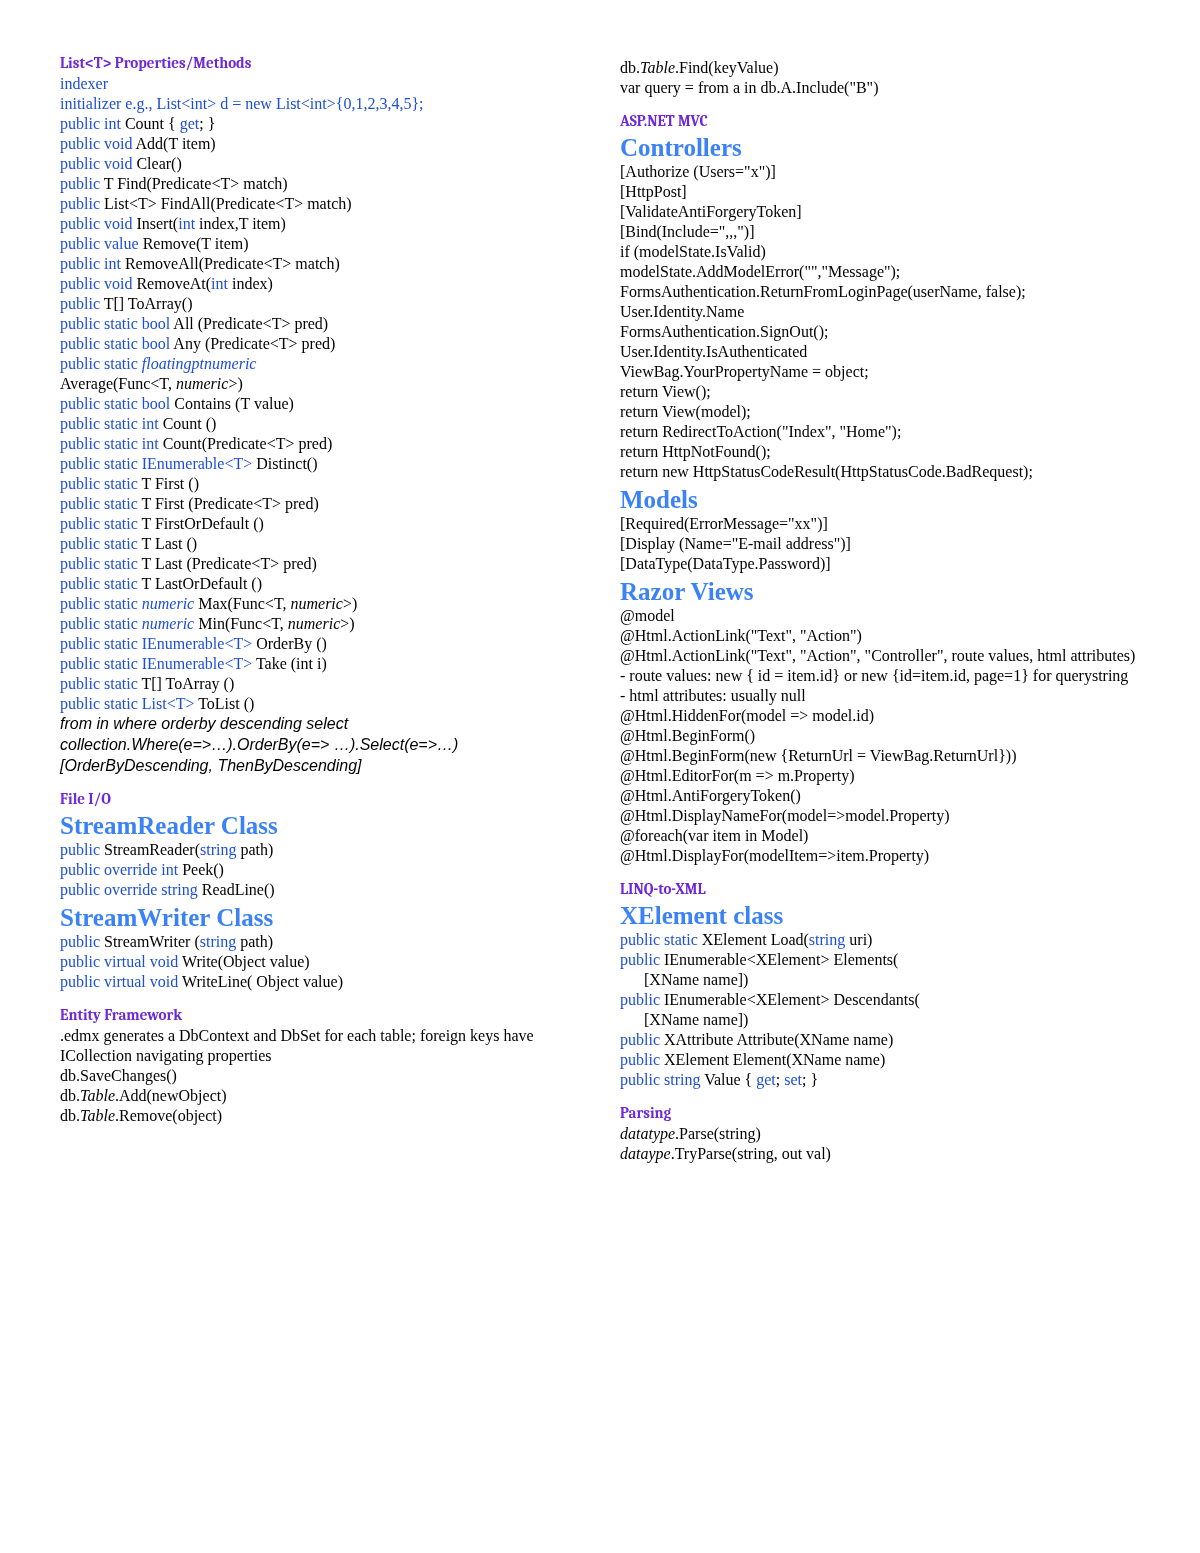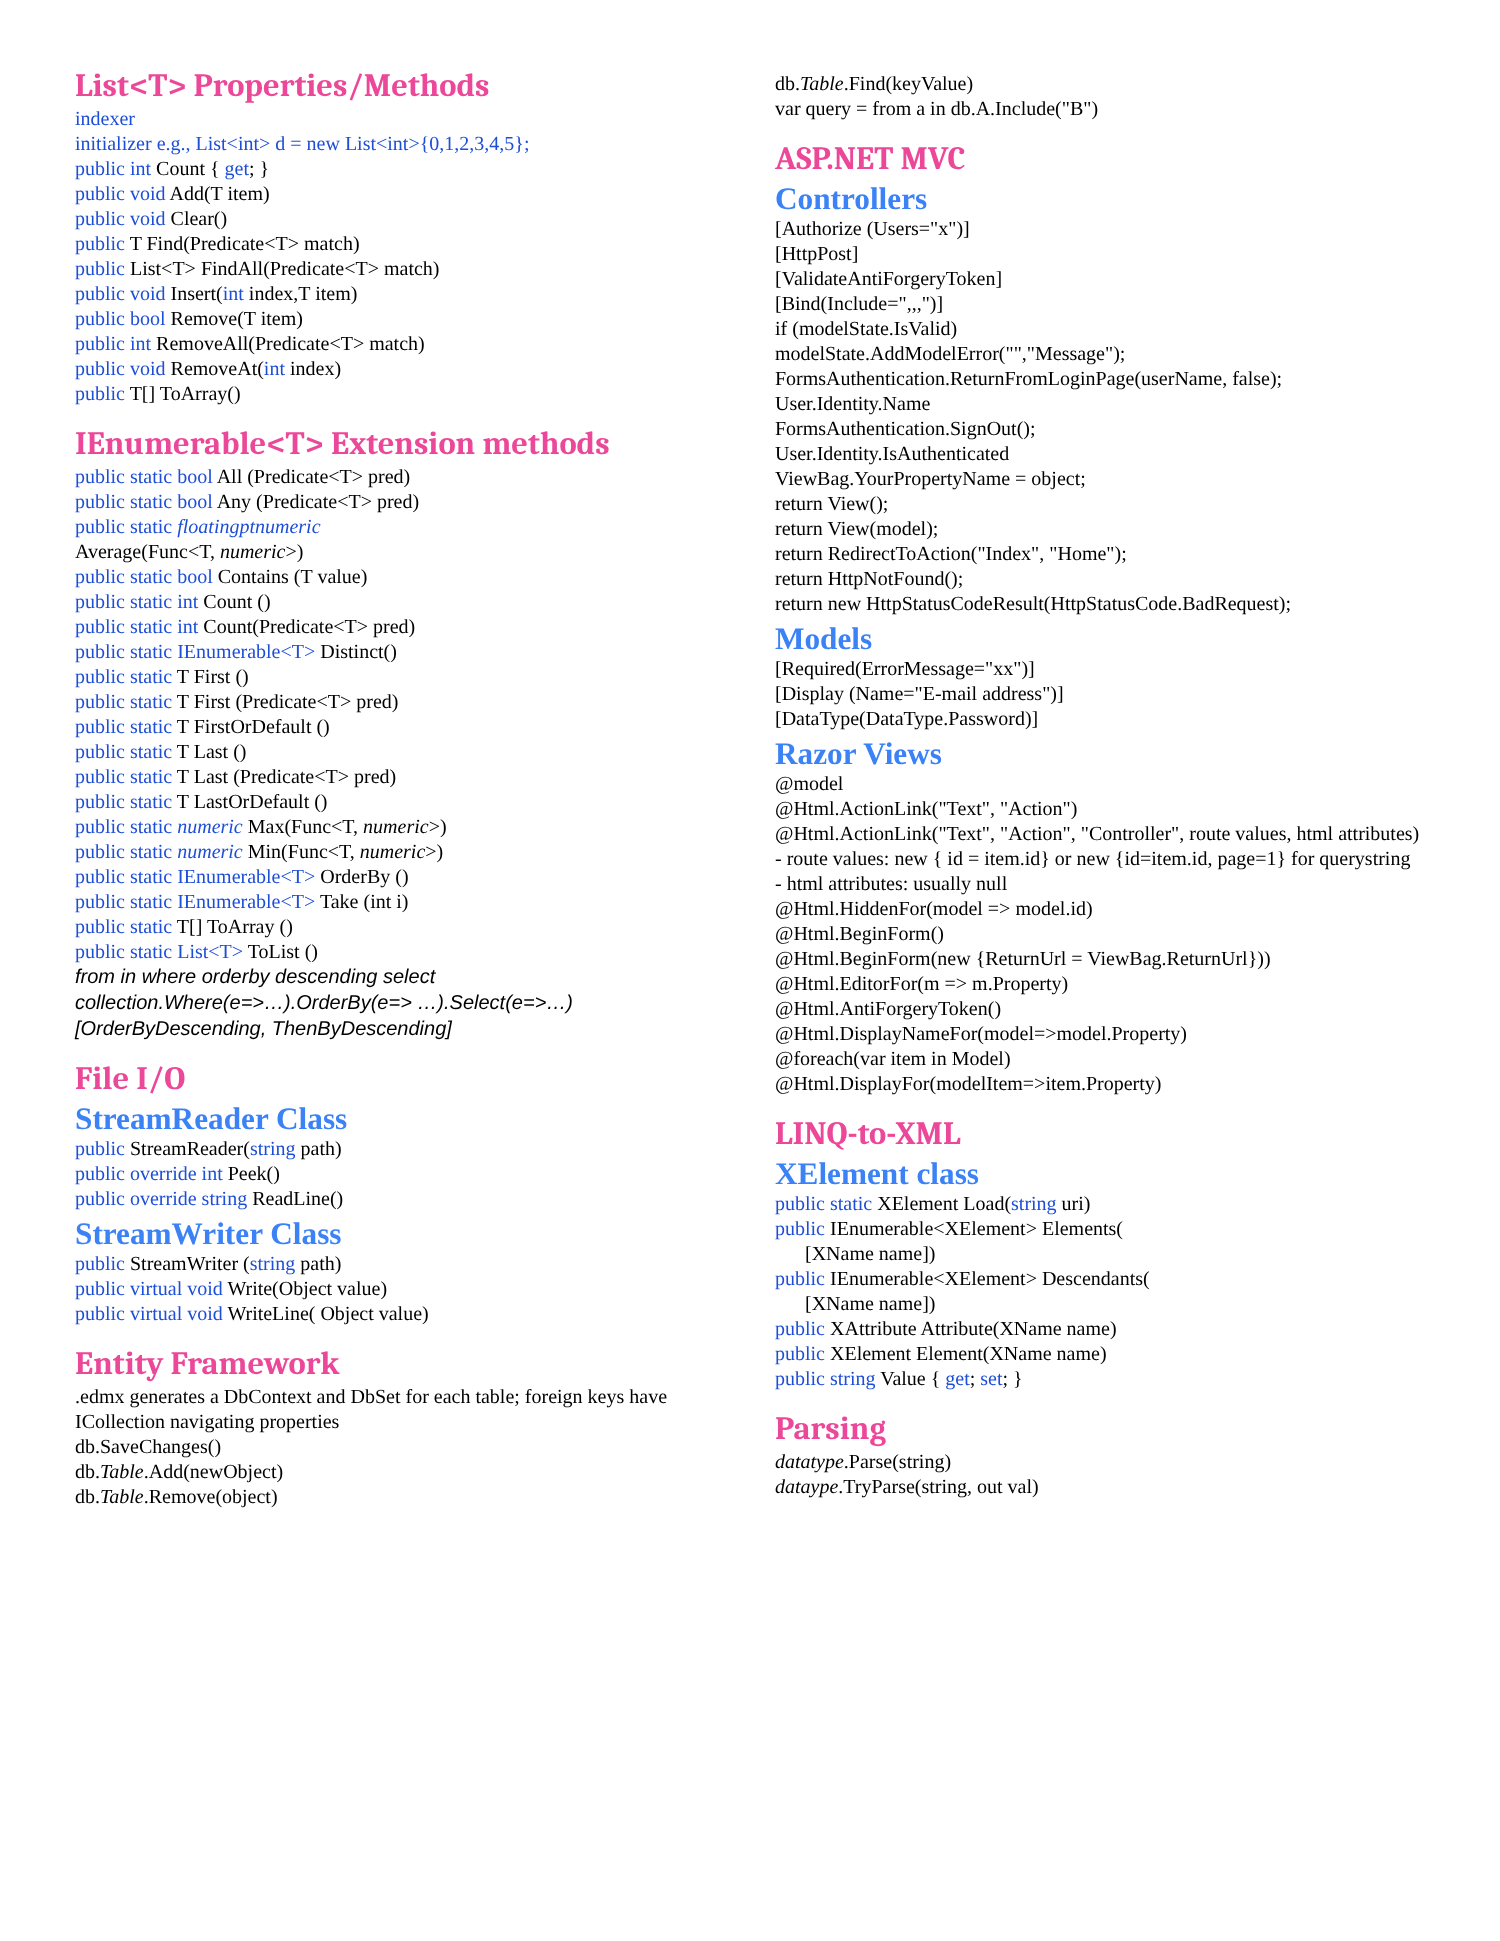--- a/index.html
+++ b/index.html
@@ -12,23 +12,23 @@
   }
   .columns {
     display: flex;
     gap: 40px;
   }
   .col {
     flex: 1;
     min-width: 0;
   }
   h2 {
-    color: #ec4899;
+    color: #6d28d9;
     font-family: 'Cambria', Georgia, serif;
-    font-size: 26px;
+    font-size: 15px;
     font-weight: bold;
     margin: 14px 0 2px 0;
   }
   h3 {
     color: #3b82f6;
     font-family: 'Times New Roman', serif;
     font-weight: bold;
     font-size: 25px;
     margin: 4px 0 0 0;
   }
@@ -56,26 +56,25 @@
   <div class="col">
     <h2>List&lt;T&gt; Properties/Methods</h2>
     <div class="code"><span class="kw">indexer</span>
 <span class="kw">initializer e.g., List&lt;int&gt; d = new List&lt;int&gt;{0,1,2,3,4,5};</span>
 <span class="kw">public int</span> Count { <span class="kw">get</span>; }
 <span class="kw">public void</span> Add(T item)
 <span class="kw">public void</span> Clear()
 <span class="kw">public</span> T Find(Predicate&lt;T&gt; match)
 <span class="kw">public</span> List&lt;T&gt; FindAll(Predicate&lt;T&gt; match)
 <span class="kw">public void</span> Insert(<span class="kw">int</span> index,T item)
-<span class="kw">public bool</span> Remove(T item)
+<span class="kw">public value</span> Remove(T item)
 <span class="kw">public int</span> RemoveAll(Predicate&lt;T&gt; match)
 <span class="kw">public void</span> RemoveAt(<span class="kw">int</span> index)
 <span class="kw">public</span> T[] ToArray()</div>
 
-    <h2>IEnumerable&lt;T&gt; Extension methods</h2>
     <div class="code"><span class="kw">public static bool</span> All (Predicate&lt;T&gt; pred)
 <span class="kw">public static bool</span> Any (Predicate&lt;T&gt; pred)
 <span class="kw">public static <span class="it">floatingptnumeric</span></span>
 Average(Func&lt;T, <span class="it">numeric</span>&gt;)
 <span class="kw">public static bool</span> Contains (T value)
 <span class="kw">public static int</span> Count ()
 <span class="kw">public static int</span> Count(Predicate&lt;T&gt; pred)
 <span class="kw">public static IEnumerable&lt;T&gt;</span> Distinct()
 <span class="kw">public static</span> T First ()
 <span class="kw">public static</span> T First (Predicate&lt;T&gt; pred)

